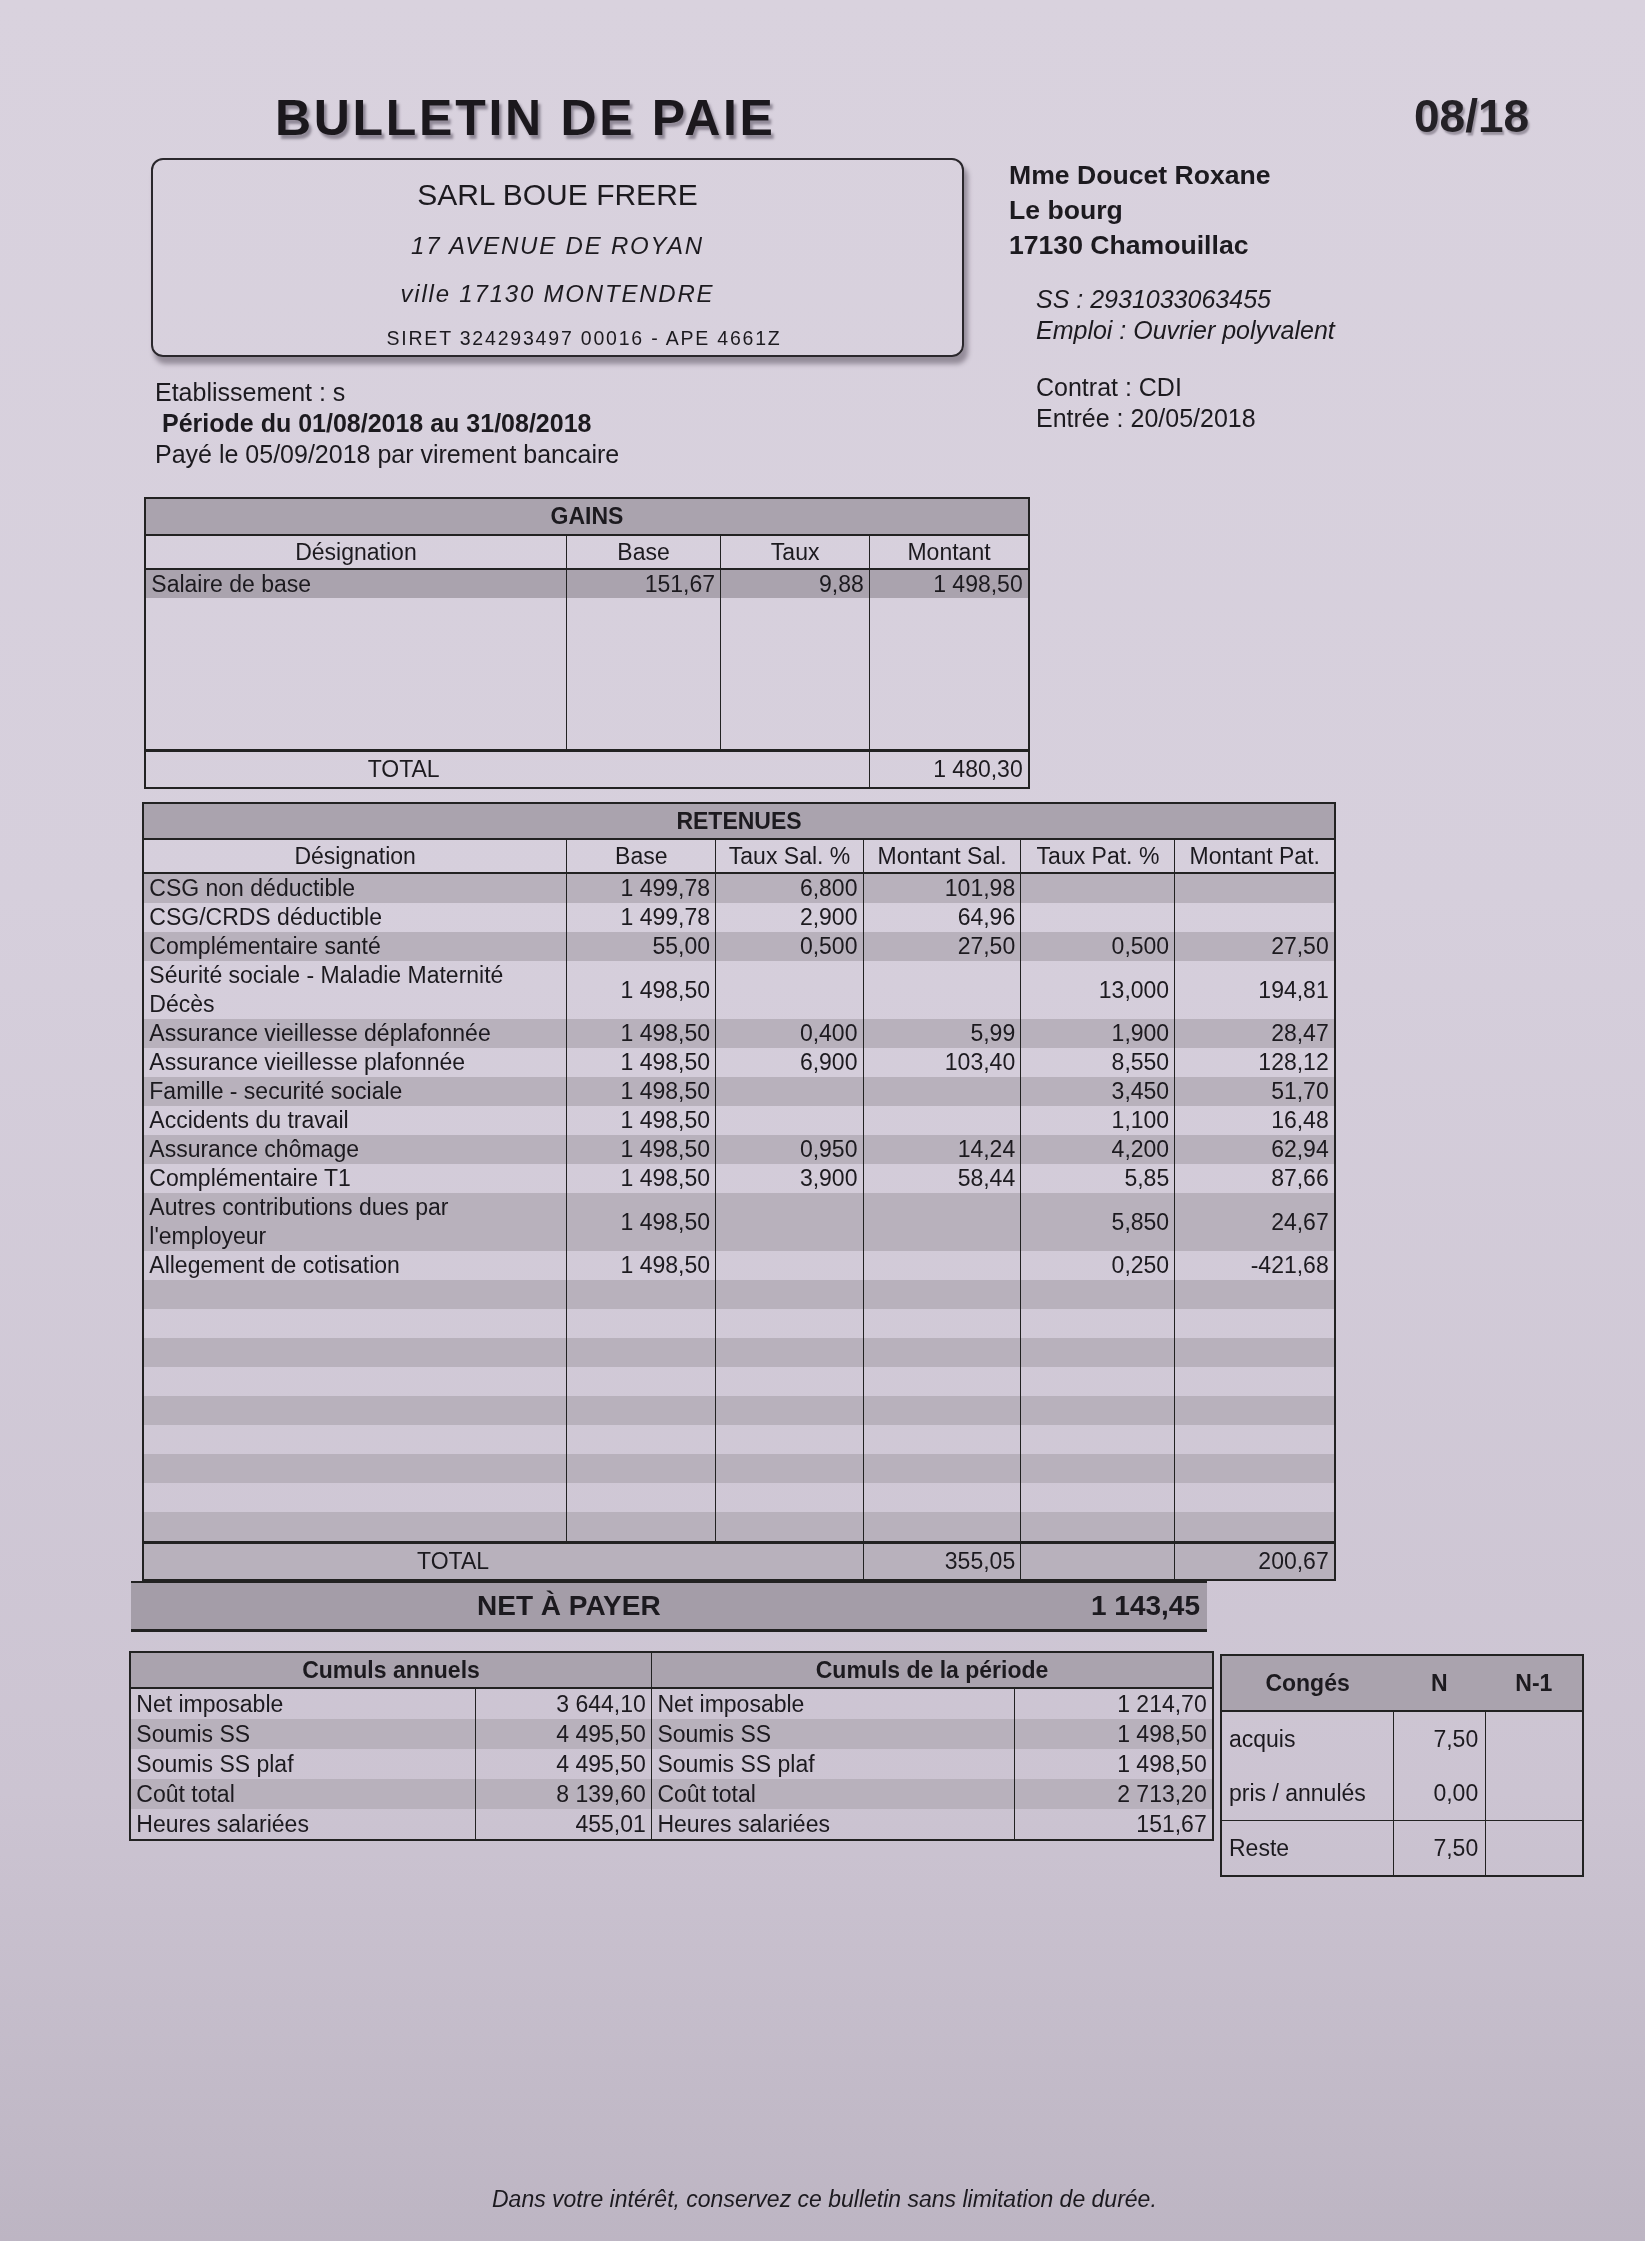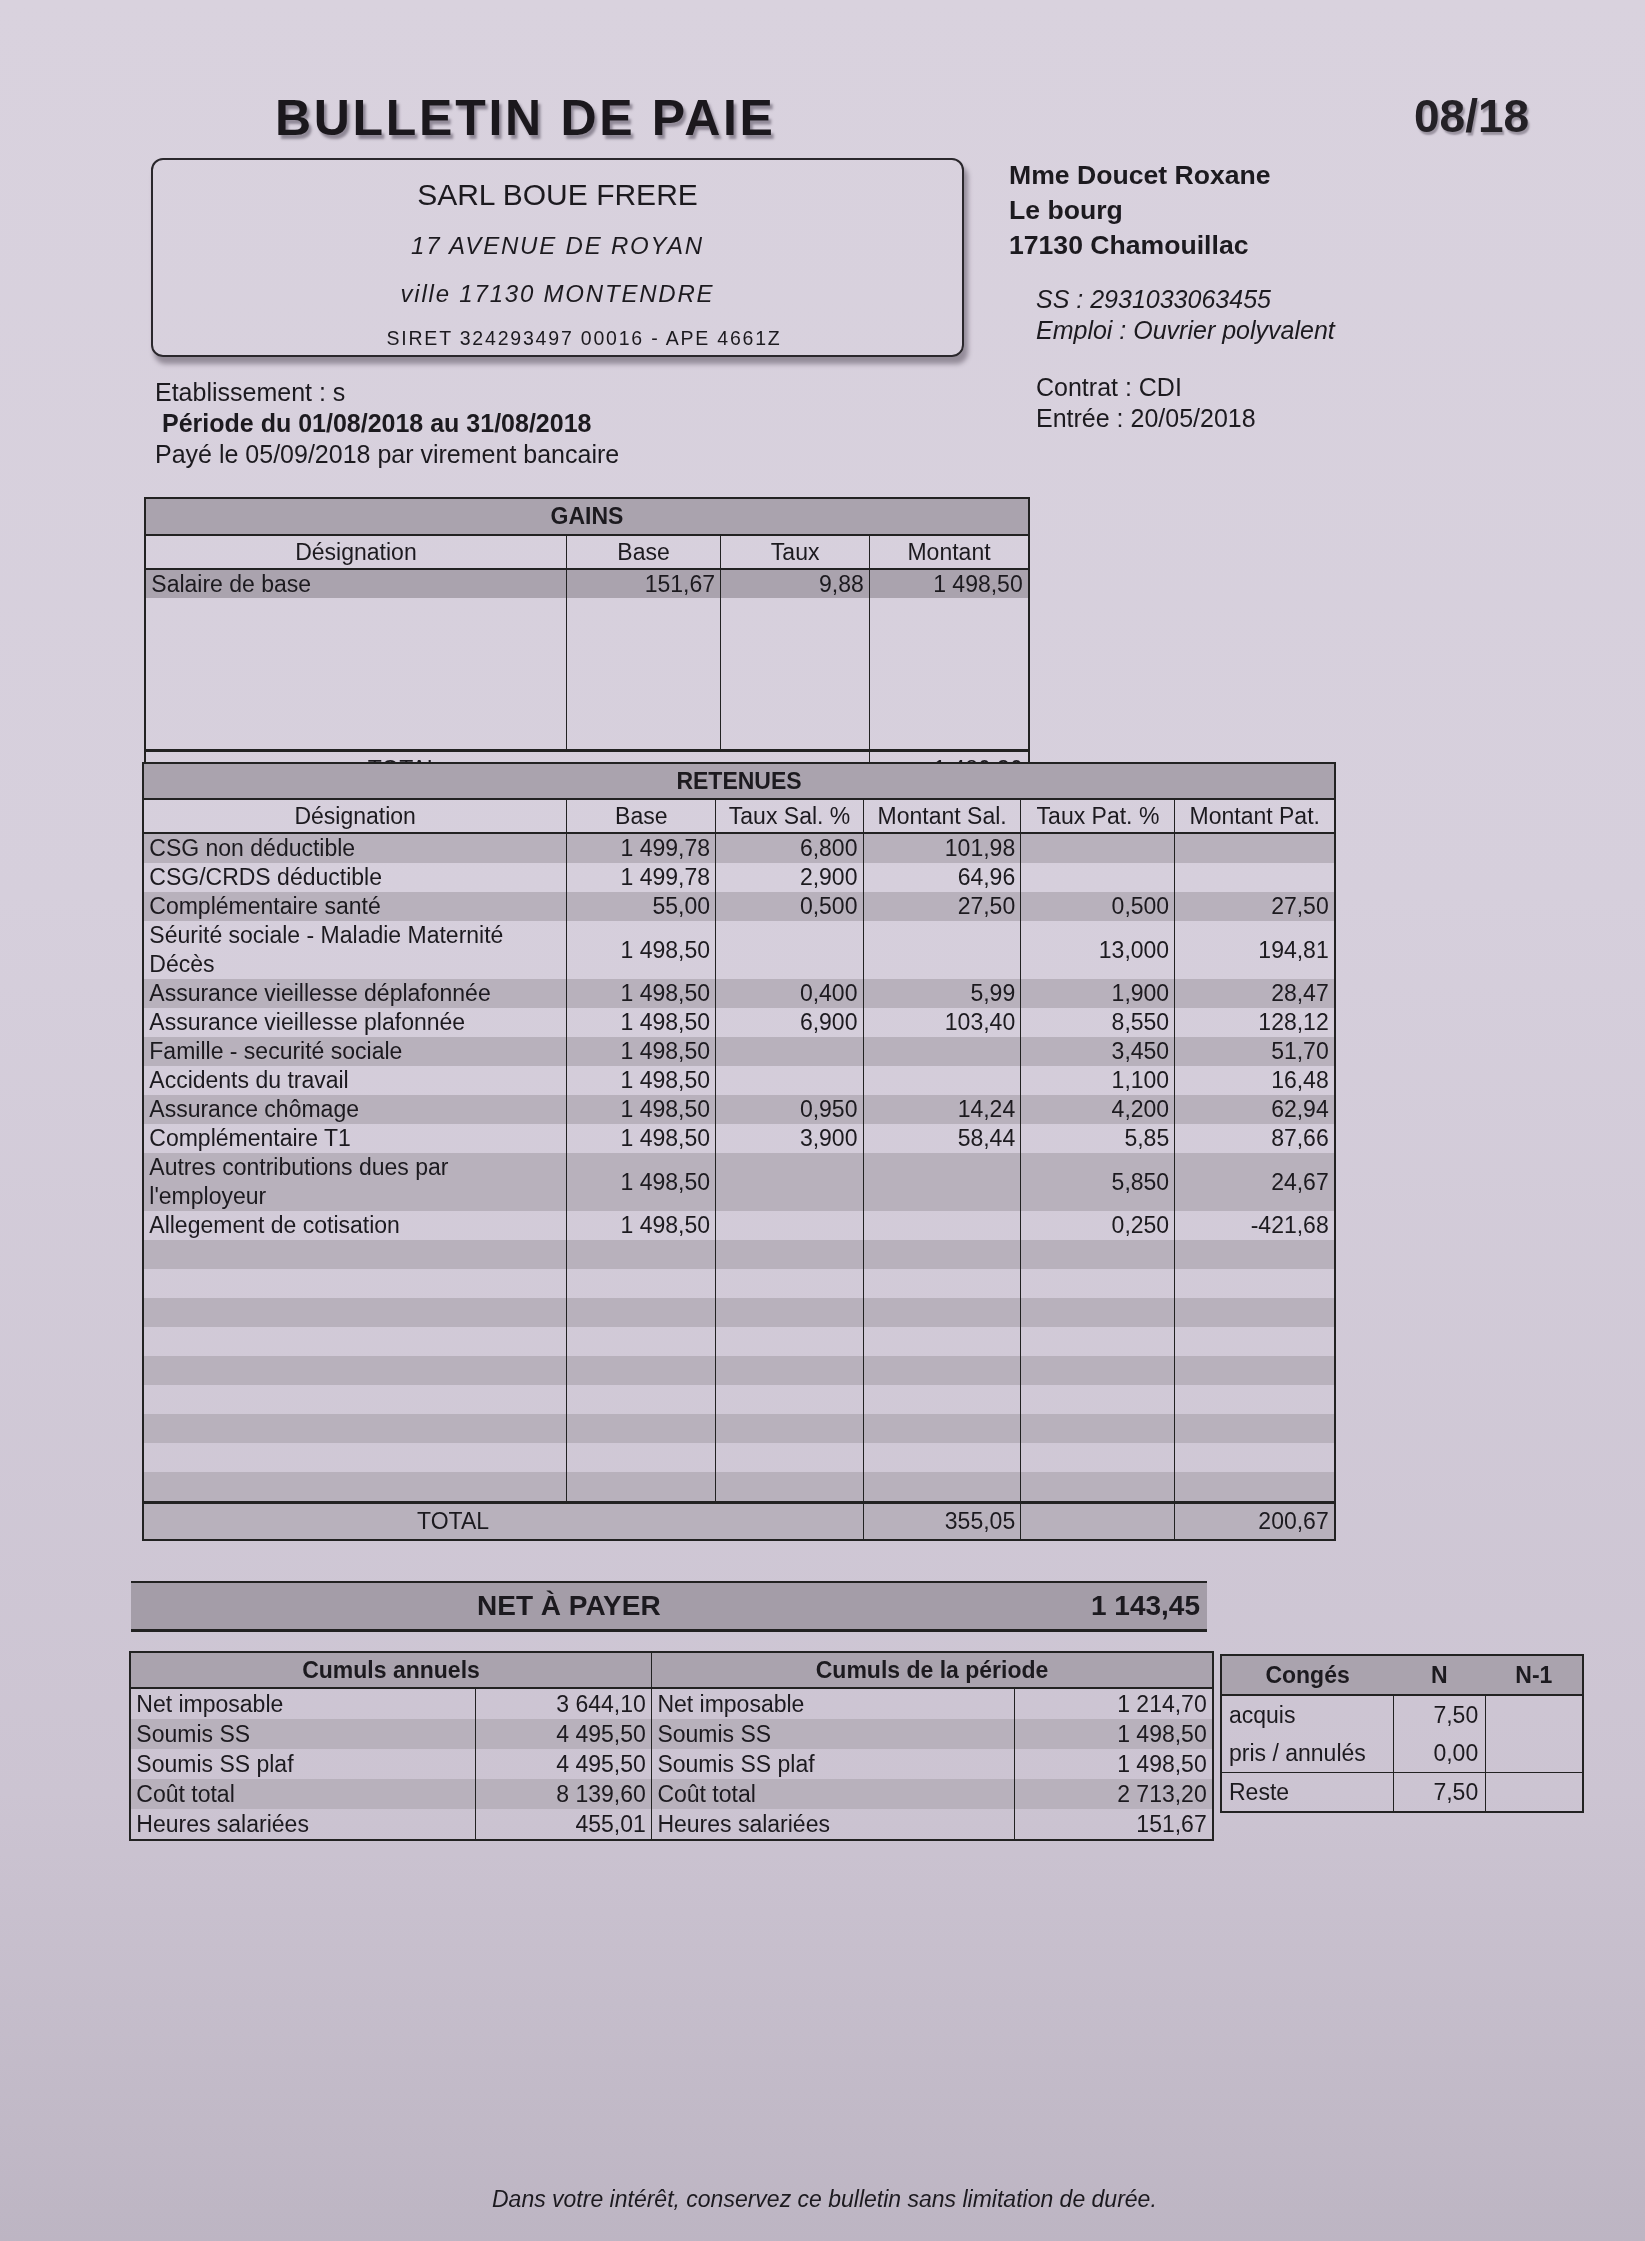--- a/index.html
+++ b/index.html
@@ -48,42 +48,42 @@
     
     .gains { left: 144px; top: 497px; width: 886px; border: 2.7px solid #222; font-size: 23px; }
     .gains .hdr { height: 35px; text-align: center; font-weight: bold; }
     .gains .colh td { height: 32px; text-align: center; border-top: 2.7px solid #222; border-bottom: 2.7px solid #222; }
     .gains .vb { border-left: 1.8px solid #222; }
     .gains .row td { height: 28px; }
     .gains .filler td { height: 151px; }
     .gains .total td { height: 35px; border-top: 3.5px solid #222; }
 
     
-    .ret { left: 142px; top: 762px; width: 1194px; border: 2.7px solid #222; font-size: 23px; }
+    .ret { left: 142px; top: 802px; width: 1194px; border: 2.7px solid #222; font-size: 23px; }
     .ret .hdr { height: 34px; text-align: center; font-weight: bold; }
     .ret .colh td { height: 32px; text-align: center; border-top: 2.7px solid #222; border-bottom: 2.7px solid #222; }
     .ret .vb { border-left: 1.8px solid #222; }
     .ret .row td { height: 29px; line-height: 29px; }
     .ret .empty td { height: 29px; }
     .ret .total td { height: 35px; border-top: 3.5px solid #222; }
     .net { left: 131px; top: 1581px; width: 1076px; height: 46px; border-top: 2.7px solid #222; border-bottom: 3.5px solid #222;
       background: #a49da8; display: flex; align-items: center; font-size: 28px; font-weight: bold; }
     .net .label { margin-left: 346px; letter-spacing: 0px; }
     .net .value { margin-left: auto; margin-right: 7px; }
 
     
     .cumuls { left: 129px; top: 1651px; width: 1085px; border: 2.7px solid #222; font-size: 23px; }
     .cumuls .hdr td { height: 34px; text-align: center; font-weight: bold; border-bottom: 2.7px solid #222; }
     .cumuls td { height: 30px; padding: 0 5.3px; }
     .cumuls .vb { border-left: 1.8px solid #222; }
 
     
     .conges { left: 1220px; top: 1654px; width: 364px; border: 2.7px solid #222; font-size: 23px; }
     .conges .hdr td { height: 34px; font-weight: bold; border-bottom: 2.7px solid #222; }
-    .conges td { height: 34px; padding: 2px 7px; }
+    .conges td { height: 34px; padding: 10px 7px; }
     .conges .vb { border-left: 1.8px solid #222; }
     .conges .sep td { border-top: 1.8px solid #222; }
 
     .footer { left: 492px; top: 2186px; font-size: 23px; font-style: italic; }
   </style>
 </head>
 <body>
 
 <div class="abs title">BULLETIN DE PAIE</div>
 <div class="abs period-code">08/18</div>

